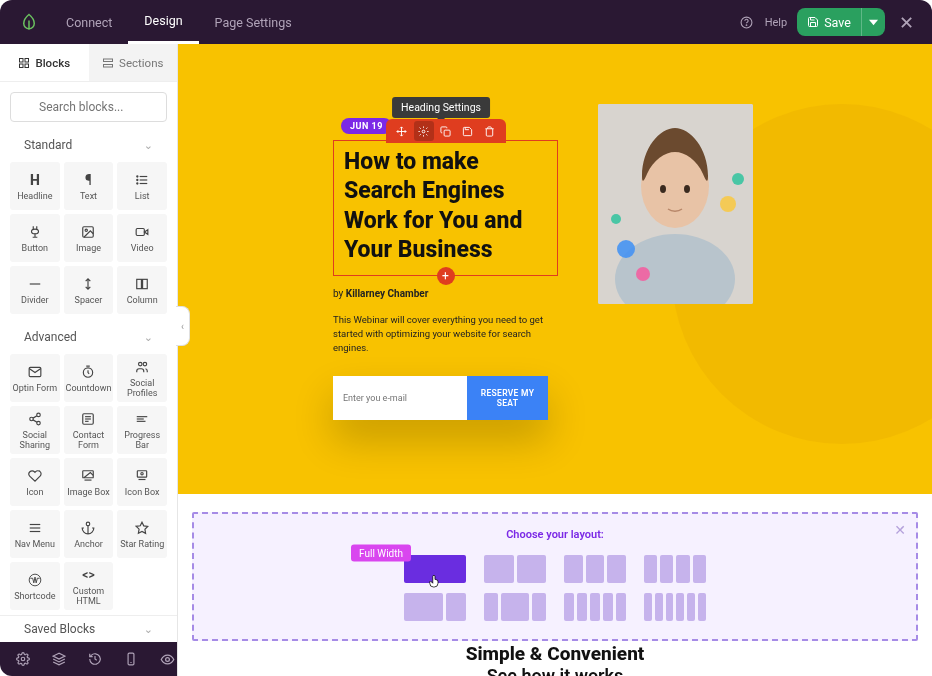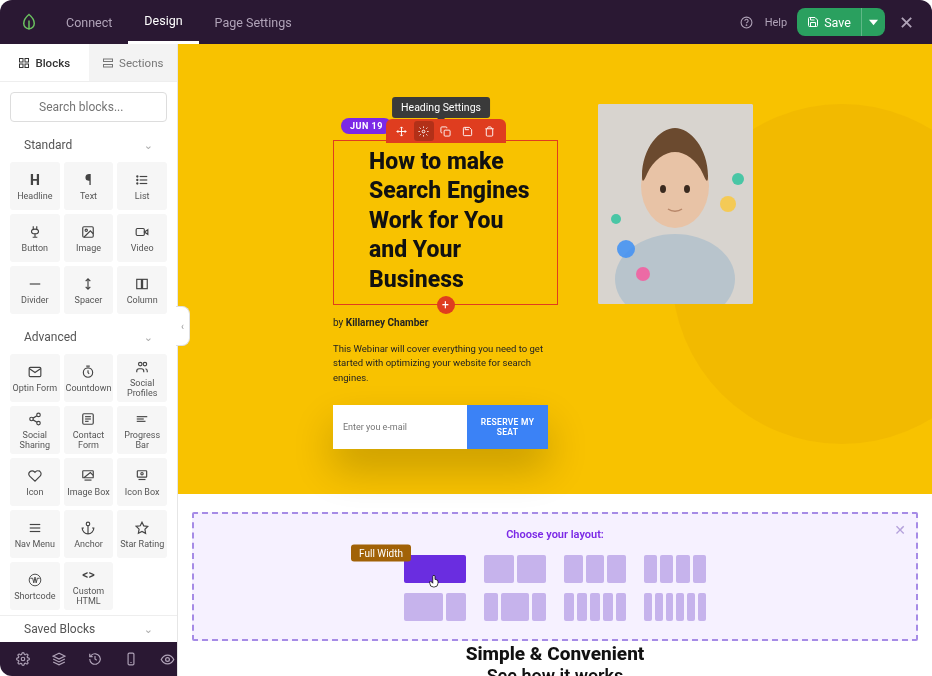--- a/index.html
+++ b/index.html
@@ -33,21 +33,21 @@
 .block .lbl { font-size:9px; color:#555; text-align:center; line-height:1.1; }
 .sidebar-scroll { overflow-y:auto; flex:1; }
 .saved-blocks { border-top:1px solid #eee; }
 .bottom-bar { height:34px; background:#2a1833; display:flex; align-items:center; gap:22px; padding:0 16px; color:#b0a3b8; }
 .bottom-bar span { cursor:pointer; display:flex; }
 .canvas { flex:1; background:#fff; position:relative; overflow:hidden; }
 .hero { background:#f8c200; height:450px; position:relative; }
 .hero-inner { position:absolute; left:155px; top:70px; width:380px; }
 .date-chip { background:#7b29e6; color:#fff; font-size:9px; font-weight:700; padding:3px 9px; border-radius:10px; display:inline-block; margin-bottom:6px; margin-left:8px; letter-spacing:.5px; }
 .heading-box { border:1px solid #df3d1f; padding:6px 10px 10px; width:225px; position:relative; }
-.heading-box h1 { font-size:23px; font-weight:800; color:#111; line-height:1.28;margin-left:25px; }
+.heading-box h1 { font-size:23px; font-weight:800; color:#111; line-height:1.28; }
 .toolbar-float { position:absolute; top:-22px; left:50%; transform:translateX(-50%); background:#df3d1f; border-radius:6px 6px 0 0; height:24px; display:flex; align-items:center; padding:0 6px; gap:2px; }
 .toolbar-float span { width:20px; height:20px; display:flex; align-items:center; justify-content:center; color:#fff; cursor:pointer; border-radius:3px; }
 .toolbar-float span.active { background:rgba(0,0,0,.2); }
 .tooltip-heading { position:absolute; top:-44px; left:48%; transform:translateX(-50%); background:#3a3a3a; color:#fff; font-size:10.5px; padding:4px 9px; border-radius:3px; white-space:nowrap; }
 .tooltip-heading::after { content:''; position:absolute; bottom:-4px; left:50%; transform:translateX(-50%); border:4px solid transparent; border-top-color:#3a3a3a; border-bottom:none; }
 .plus-circle { position:absolute; left:50%; bottom:-10px; transform:translateX(-50%); width:18px; height:18px; background:#df3d1f; border-radius:50%; display:flex; align-items:center; justify-content:center; color:#fff; font-size:12px; cursor:pointer; }
 .byline { font-size:10px; color:#222; margin-top:12px; }
 .byline b { font-weight:700; }
 .desc { font-size:9.5px; color:#222; margin-top:14px; line-height:1.5; width:220px; }
 .form-row { display:flex; margin-top:20px; width:215px; box-shadow: 0 20px 40px rgba(0,0,0,.2); }
@@ -57,21 +57,21 @@
 .face-svg { width:100%; height:100%; }
 .blob-bg { position:absolute; right:-80px; top:60px; width:340px; height:340px; background:#f0b600; border-radius:50%; opacity:.7; }
 .layout-picker { position:absolute; left:14px; right:14px; top:468px; border:2px dashed #a68be6; background:#f6f1ff; border-radius:2px; padding:14px 18px 18px; }
 .layout-title { text-align:center; color:#7b29e6; font-size:11px; font-weight:600; margin-bottom:14px; }
 .layout-close { position:absolute; right:10px; top:8px; color:#b4a1db; cursor:pointer; font-size:14px; }
 .layout-rows { display:flex; flex-direction:column; gap:10px; align-items:center; }
 .layout-row { display:flex; gap:18px; }
 .layout-opt { display:flex; gap:3px; cursor:pointer; position:relative; }
 .layout-opt.selected .col { background:#6a2de0; }
 .layout-opt .col { background:#c6b3ec; height:28px; border-radius:2px; }
-.tooltip-fw { position:absolute; top:-2px; left:calc(50% - 24px); transform:translate(-100%,-50%); background:#a16207; color:#fff; font-size:10px; padding:3px 8px; border-radius:3px; white-space:nowrap; }
+.tooltip-fw { position:absolute; top:-2px; left:calc(50% - 24px); transform:translate(-100%,-50%); background:#d946ef; color:#fff; font-size:10px; padding:3px 8px; border-radius:3px; white-space:nowrap; }
 .cursor-hand { position:absolute; left:50%; bottom:-8px; transform:translateX(-50%); font-size:16px; pointer-events:none; }
 .section2 { position:absolute; top:598px; left:0; right:0; text-align:center; }
 .section2 h2 { font-size:19px; font-weight:800; color:#111; }
 .section2 h3 { font-size:18px; font-weight:600; color:#111; }
 .collapse-handle { position:absolute; left:176px; top:306px; width:14px; height:40px; background:#fff; border:1px solid #e0e0e0; border-left:none; border-radius:0 8px 8px 0; display:flex; align-items:center; justify-content:center; color:#999; font-size:10px; cursor:pointer; z-index:5; }
 svg { display:block; }
 </style>
 </head>
 <body>
 

